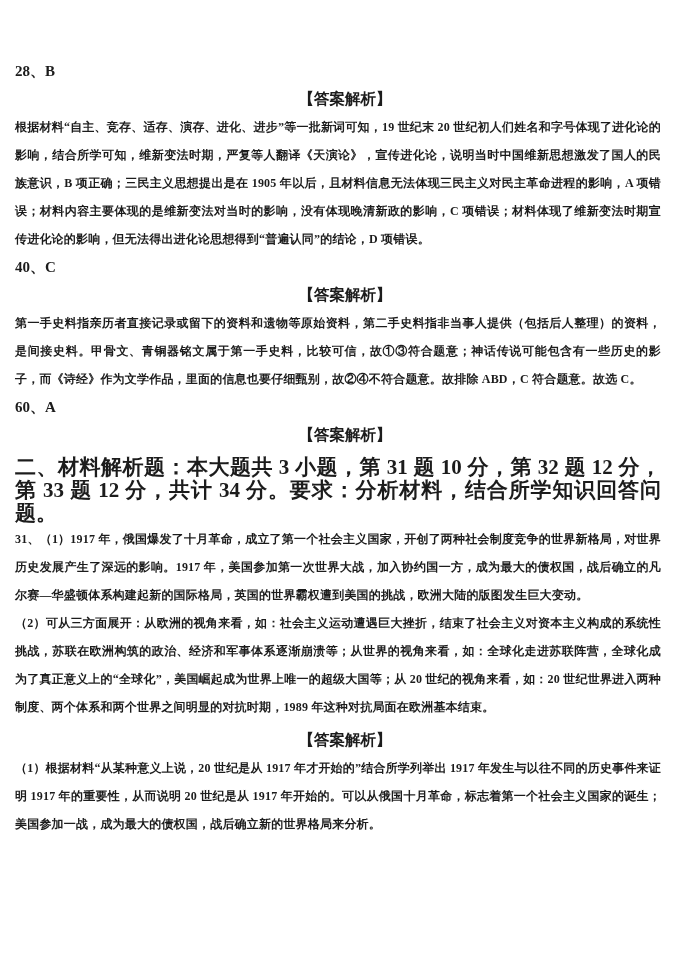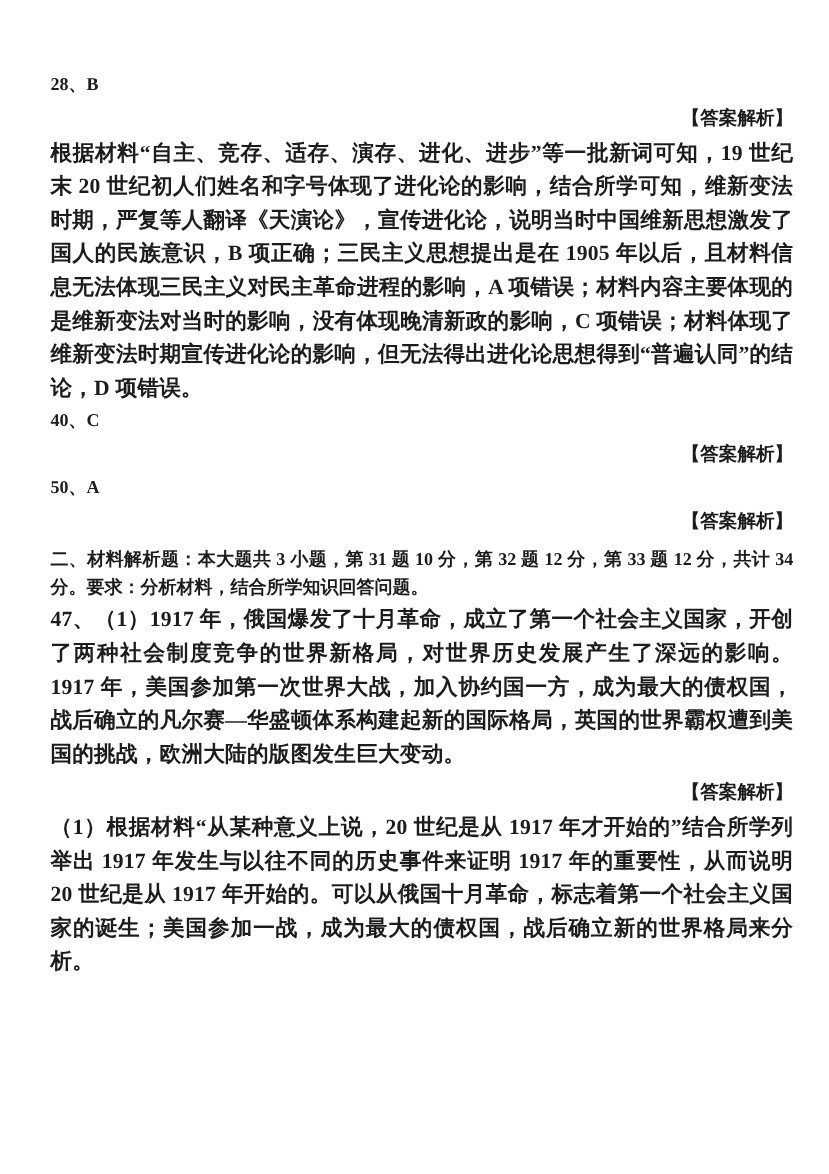--- a/index.html
+++ b/index.html
@@ -7,67 +7,69 @@
     padding: 0;
     background: #e8e8e8;
   }
   .page {
     position: relative;
     width: 691px;
     height: 978px;
     margin: 0 auto;
     background: #ffffff;
     box-sizing: border-box;
-    padding: 57px 30px 0 42px;
+    padding: 57px 30px 0 15px;
     font-family: "Liberation Serif", "DejaVu Serif", serif;
     font-weight: bold;
     color: #1c1c1c;
     overflow: hidden;
   }
   .block {
-    font-size: 18px;
+    font-size: 12px;
     line-height: 28px;
     text-align: justify;
     letter-spacing: 0.2px;
   }
   .heading {
     font-size: 15px;
     line-height: 28px;
     text-align: left;
   }
   .label {
     font-size: 15.5px;
     line-height: 28px;
-    text-align: right;
+    text-align: center;
     font-weight: bold;
     margin-left: 14px;
   }
   .section {
-    font-size: 15px;
+    font-size: 21px;
     line-height: 23px;
     margin-top: 7px;
     text-align: justify;
   }
   .gap-before {
     margin-top: 5px;
   }
 </style>
 </head>
 <body>
 
 <div class="page">
   <div class="heading">28、B</div>
   <div class="label">【答案解析】</div>
   <div class="block">根据材料“自主、竞存、适存、演存、进化、进步”等一批新词可知，19 世纪末 20 世纪初人们姓名和字号体现了进化论的影响，结合所学可知，维新变法时期，严复等人翻译《天演论》，宣传进化论，说明当时中国维新思想激发了国人的民族意识，B 项正确；三民主义思想提出是在 1905 年以后，且材料信息无法体现三民主义对民主革命进程的影响，A 项错误；材料内容主要体现的是维新变法对当时的影响，没有体现晚清新政的影响，C 项错误；材料体现了维新变法时期宣传进化论的影响，但无法得出进化论思想得到“普遍认同”的结论，D 项错误。</div>
 
   <div class="heading">40、C</div>
   <div class="label">【答案解析】</div>
+  <div class="block">第一手史料指亲历者直接记录或留下的资料和遗物等原始资料，第二手史料指非当事人提供（包括后人整理）的资料，是间接史料。甲骨文、青铜器铭文属于第一手史料，比较可信，故①③符合题意；神话传说可能包含有一些历史的影子，而《诗经》作为文学作品，里面的信息也要仔细甄别，故②④不符合题意。故排除 ABD，C 符合题意。故选 C。</div>
 
-  <div class="heading">50、A</div>
+  <div class="heading">60、A</div>
   <div class="label">【答案解析】</div>
 
   <div class="section">二、材料解析题：本大题共 3 小题，第 31 题 10 分，第 32 题 12 分，第 33 题 12 分，共计 34 分。要求：分析材料，结合所学知识回答问题。</div>
 
-  <div class="block">47、（1）1917 年，俄国爆发了十月革命，成立了第一个社会主义国家，开创了两种社会制度竞争的世界新格局，对世界历史发展产生了深远的影响。1917 年，美国参加第一次世界大战，加入协约国一方，成为最大的债权国，战后确立的凡尔赛—华盛顿体系构建起新的国际格局，英国的世界霸权遭到美国的挑战，欧洲大陆的版图发生巨大变动。</div>
+  <div class="block">31、（1）1917 年，俄国爆发了十月革命，成立了第一个社会主义国家，开创了两种社会制度竞争的世界新格局，对世界历史发展产生了深远的影响。1917 年，美国参加第一次世界大战，加入协约国一方，成为最大的债权国，战后确立的凡尔赛—华盛顿体系构建起新的国际格局，英国的世界霸权遭到美国的挑战，欧洲大陆的版图发生巨大变动。</div>
+  <div class="block">（2）可从三方面展开：从欧洲的视角来看，如：社会主义运动遭遇巨大挫折，结束了社会主义对资本主义构成的系统性挑战，苏联在欧洲构筑的政治、经济和军事体系逐渐崩溃等；从世界的视角来看，如：全球化走进苏联阵营，全球化成为了真正意义上的“全球化”，美国崛起成为世界上唯一的超级大国等；从 20 世纪的视角来看，如：20 世纪世界进入两种制度、两个体系和两个世界之间明显的对抗时期，1989 年这种对抗局面在欧洲基本结束。</div>
 
   <div class="label gap-before">【答案解析】</div>
   <div class="block">（1）根据材料“从某种意义上说，20 世纪是从 1917 年才开始的”结合所学列举出 1917 年发生与以往不同的历史事件来证明 1917 年的重要性，从而说明 20 世纪是从 1917 年开始的。可以从俄国十月革命，标志着第一个社会主义国家的诞生；美国参加一战，成为最大的债权国，战后确立新的世界格局来分析。</div>
 </div>
 
 </body></html>

